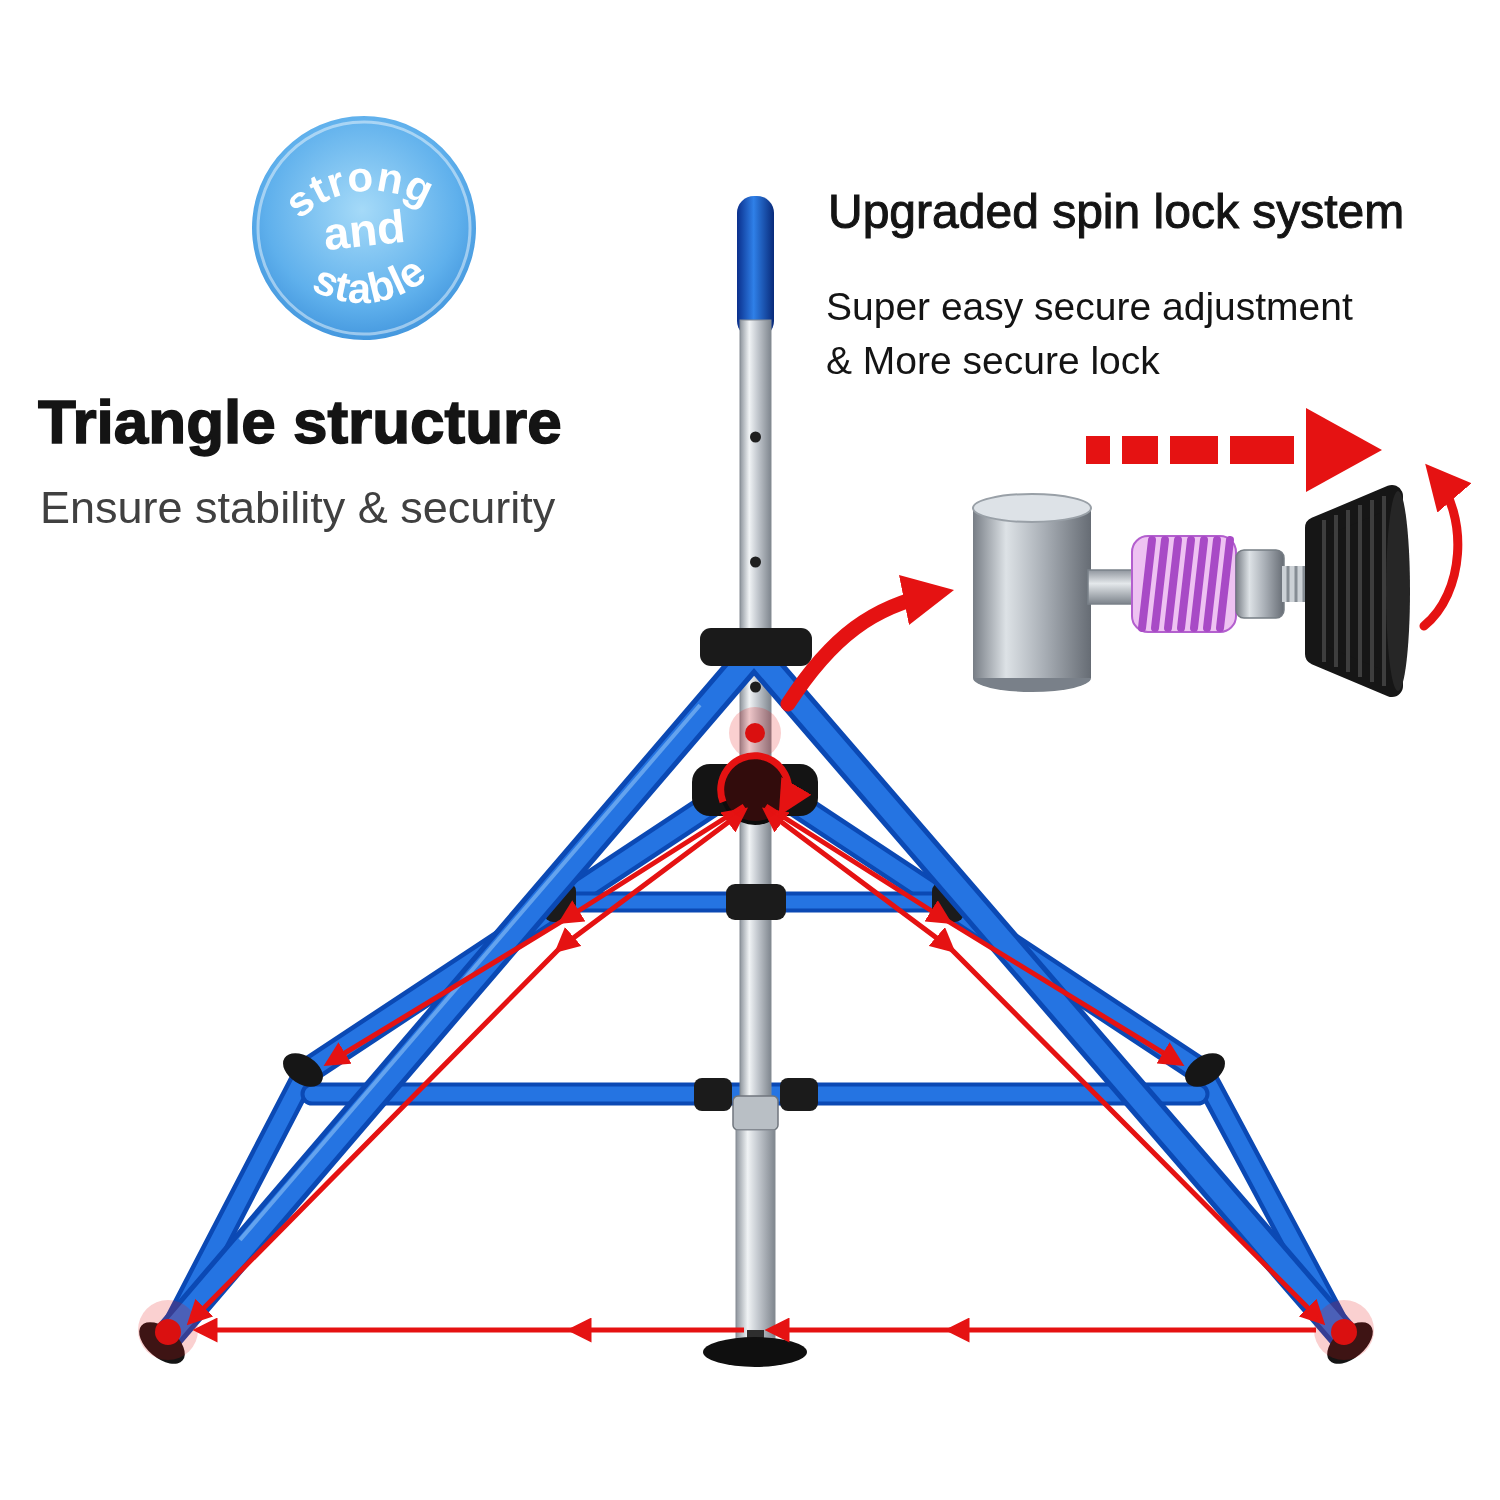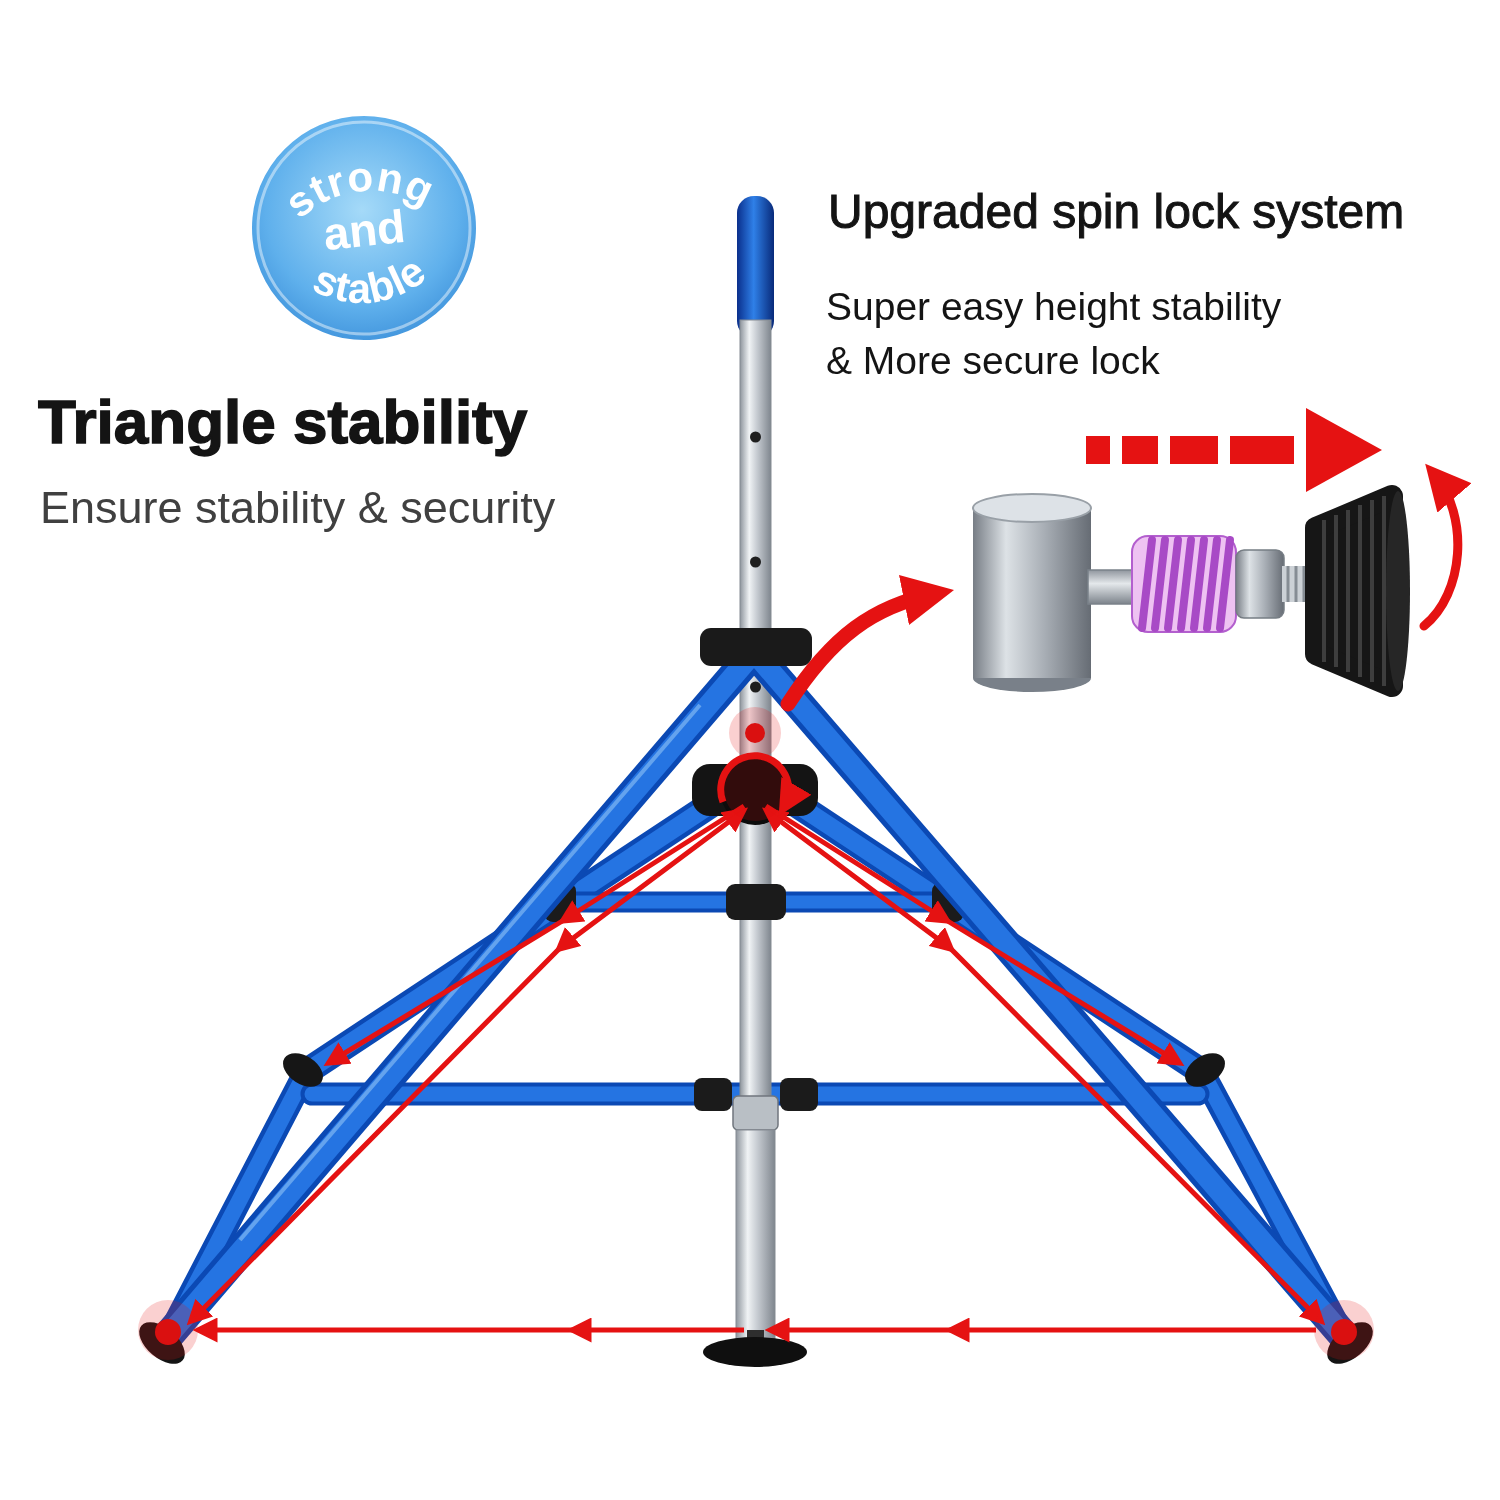--- a/index.html
+++ b/index.html
@@ -45,26 +45,26 @@
     <circle cx="116" cy="116" r="106" fill="none" stroke="rgba(255,255,255,0.45)" stroke-width="3"></circle>
     <text font-size="42" font-weight="700" fill="#ffffff" text-anchor="middle" letter-spacing="1">
       <textPath href="#arcTop" startOffset="50%">strong</textPath>
     </text>
     <text x="116" y="134" font-size="46" font-weight="700" fill="#ffffff" text-anchor="middle">and</text>
     <text font-size="42" font-weight="700" fill="#ffffff" text-anchor="middle" letter-spacing="1">
       <textPath href="#arcBot" startOffset="50%">stable</textPath>
     </text>
   </svg>
 
-  <div class="headline">Triangle stability</div>
+  <div class="headline">Triangle structure</div>
   <div class="subline">Ensure stability &amp; security</div>
 
   <div class="r-title">Upgraded spin lock system</div>
   <div class="r-sub">
-    <span>Super easy height stability</span><br>
+    <span>Super easy secure adjustment</span><br>
     <span>&amp; More secure lock</span>
   </div>
 
   <svg class="scene" width="1500" height="1500" viewBox="0 0 1500 1500">
     <defs>
       <linearGradient id="poleG" x1="0" y1="0" x2="1" y2="0">
         <stop offset="0" stop-color="#8e959d"></stop>
         <stop offset="0.3" stop-color="#f0f3f5"></stop>
         <stop offset="0.55" stop-color="#c6cbd1"></stop>
         <stop offset="1" stop-color="#7f868e"></stop>

